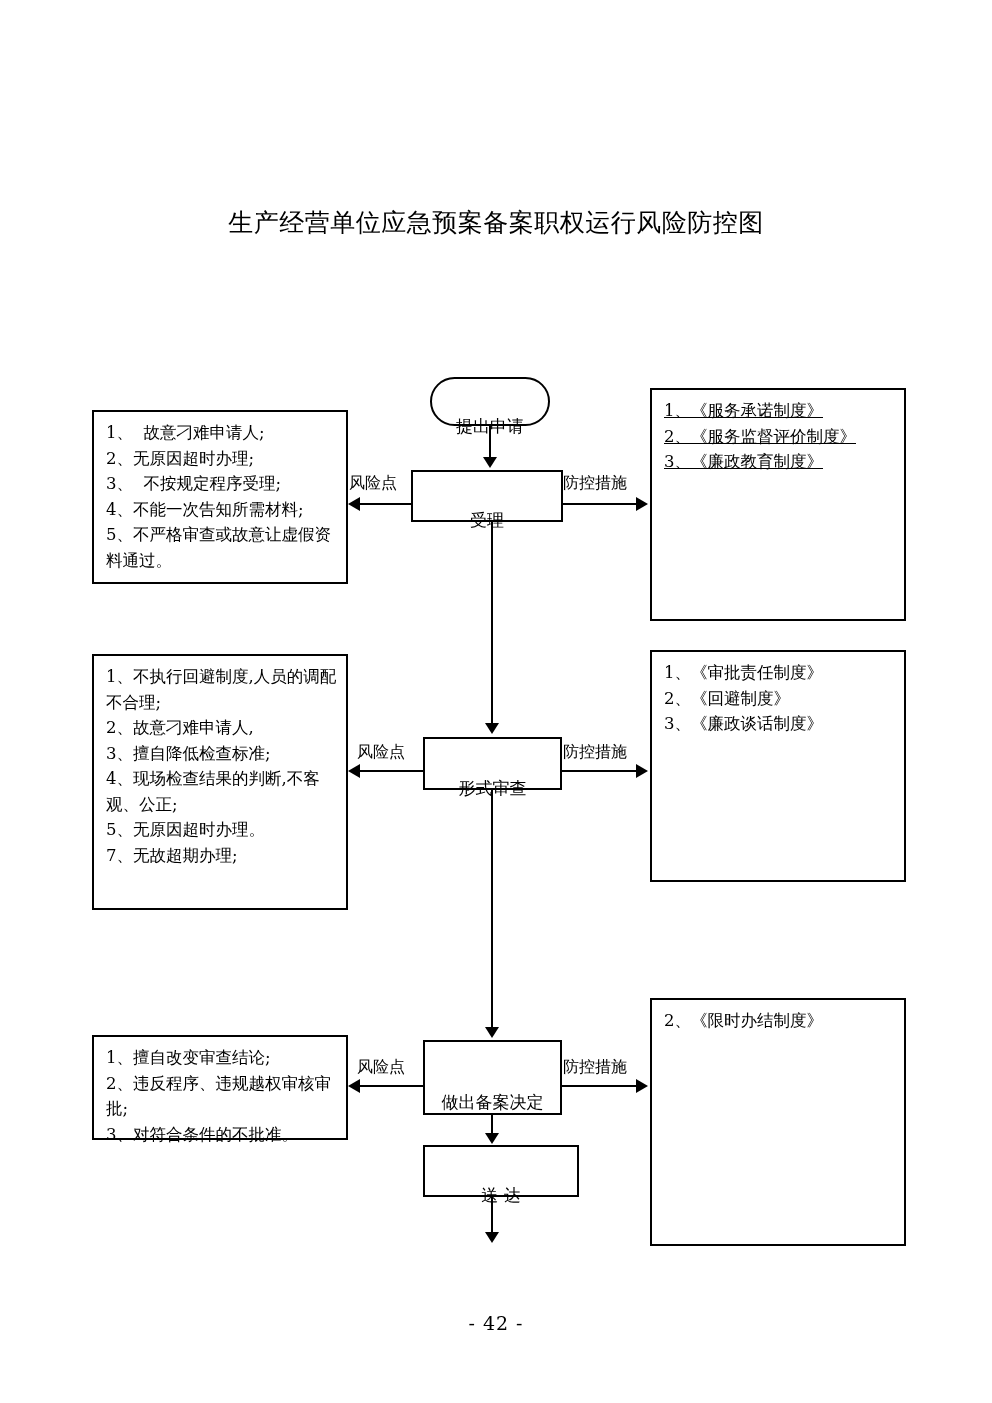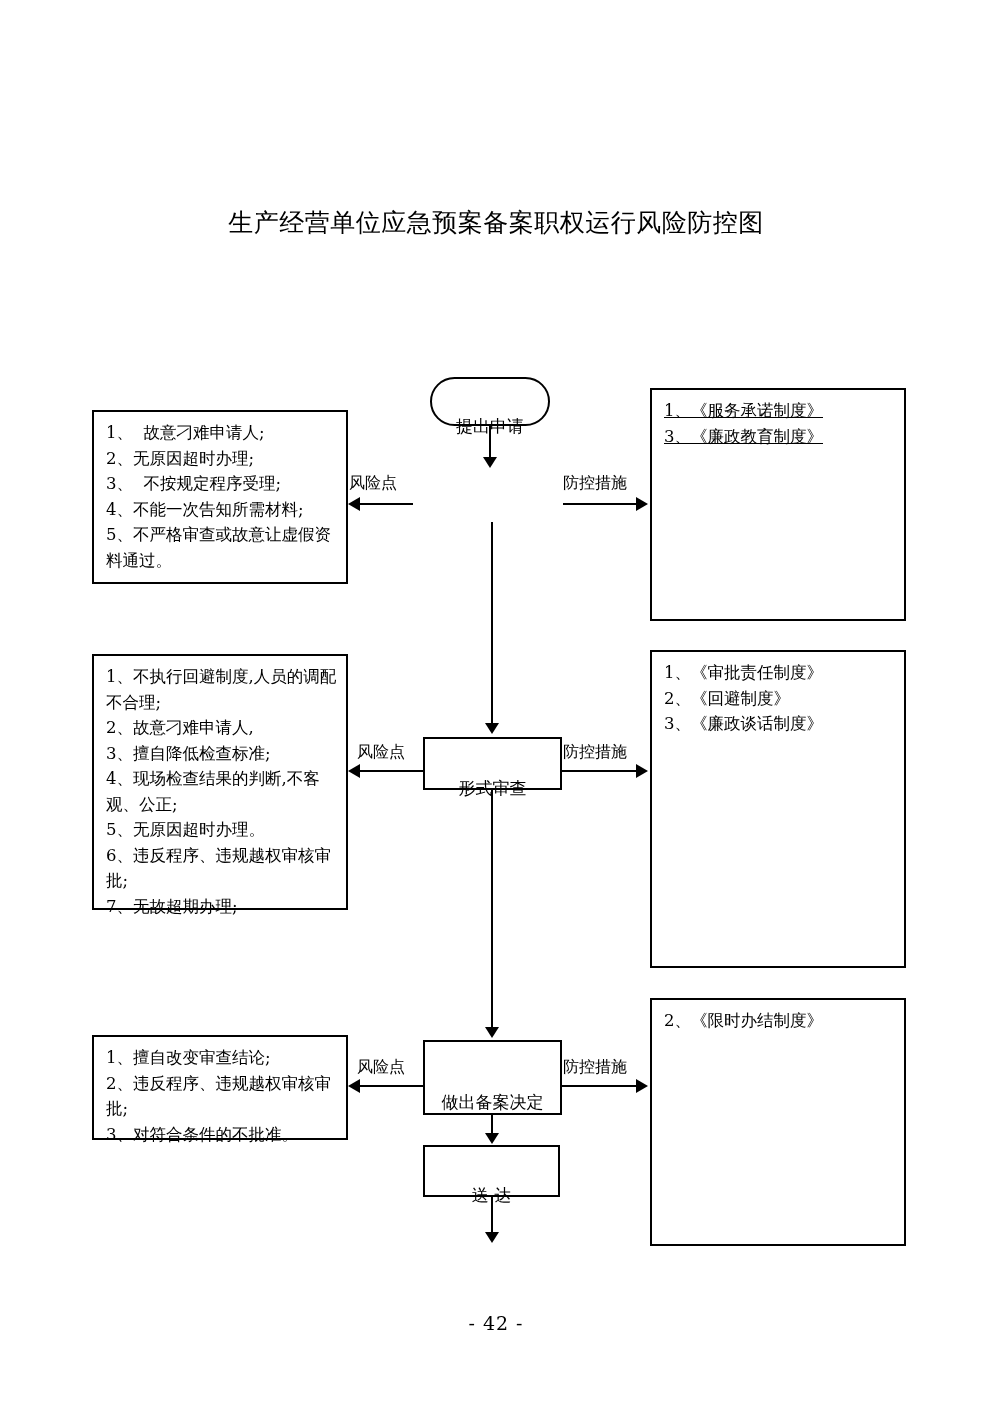--- a/index.html
+++ b/index.html
@@ -148,59 +148,62 @@
     <div class="line">4、不能一次告知所需材料;</div>
     <div class="line">5、不严格审查或故意让虚假资料通过。</div>
   </div>
 
   <div class="bordered-box side-panel" style="left:92px; top:654px; width:256px; height:256px;">
     <div class="line">1、不执行回避制度,人员的调配不合理;</div>
     <div class="line">2、故意刁难申请人,</div>
     <div class="line">3、擅自降低检查标准;</div>
     <div class="line">4、现场检查结果的判断,不客观、公正;</div>
     <div class="line">5、无原因超时办理。</div>
-    <div class="line">6、违反程序、违规越权审核审批;</div>
     <div class="line">7、无故超期办理;</div>
   </div>
 
   <div class="bordered-box side-panel" style="left:92px; top:1035px; width:256px; height:105px;">
     <div class="line">1、擅自改变审查结论;</div>
     <div class="line">2、违反程序、违规越权审核审批;</div>
     <div class="line">3、对符合条件的不批准。</div>
   </div>
 
   <div class="bordered-box side-panel" style="left:650px; top:388px; width:256px; height:233px;text-decoration:underline;">
     <div class="line">1、《服务承诺制度》</div>
+    <div class="line">2、《服务监督评价制度》</div>
     <div class="line">3、《廉政教育制度》</div>
   </div>
 
-  <div class="bordered-box side-panel" style="left:650px; top:650px; width:256px; height:318px;">
+  <div class="bordered-box side-panel" style="left:650px; top:650px; width:256px; height:232px;">
     <div class="line">1、《审批责任制度》</div>
     <div class="line">2、《回避制度》</div>
     <div class="line">3、《廉政谈话制度》</div>
   </div>
 
   <div class="bordered-box side-panel" style="left:650px; top:998px; width:256px; height:248px;">
     <div class="line">2、《限时办结制度》</div>
   </div>
 
   <div class="flow-node stadium" style="left:430px; top:377px; width:120px; height:49px;">
     <span class="node-text">提出申请</span>
   </div>
 
+  <div class="flow-node" style="left:411px; top:470px; width:152px; height:52px;">
+    <span class="node-text">受理</span>
+  </div>
 
   <div class="flow-node" style="left:423px; top:737px; width:139px; height:53px;">
     <span class="node-text">形式审查</span>
   </div>
 
   <div class="flow-node" style="left:423px; top:1040px; width:139px; height:75px;">
     <span class="node-text">做出备案决定</span>
   </div>
 
-  <div class="flow-node" style="left:423px; top:1145px; width:137px; height:52px;">
+  <div class="flow-node" style="left:423px; top:1145px; width:156px; height:52px;">
     <span class="node-text">送 达</span>
   </div>
 
 
   <div class="v-line" style="left:489px; top:426px; height:33px;"></div>
   <div class="arrow-down" style="left:483px; top:457px;"></div>
 
   <div class="v-line" style="left:491px; top:522px; height:202px;"></div>
   <div class="arrow-down" style="left:485px; top:723px;"></div>
 

